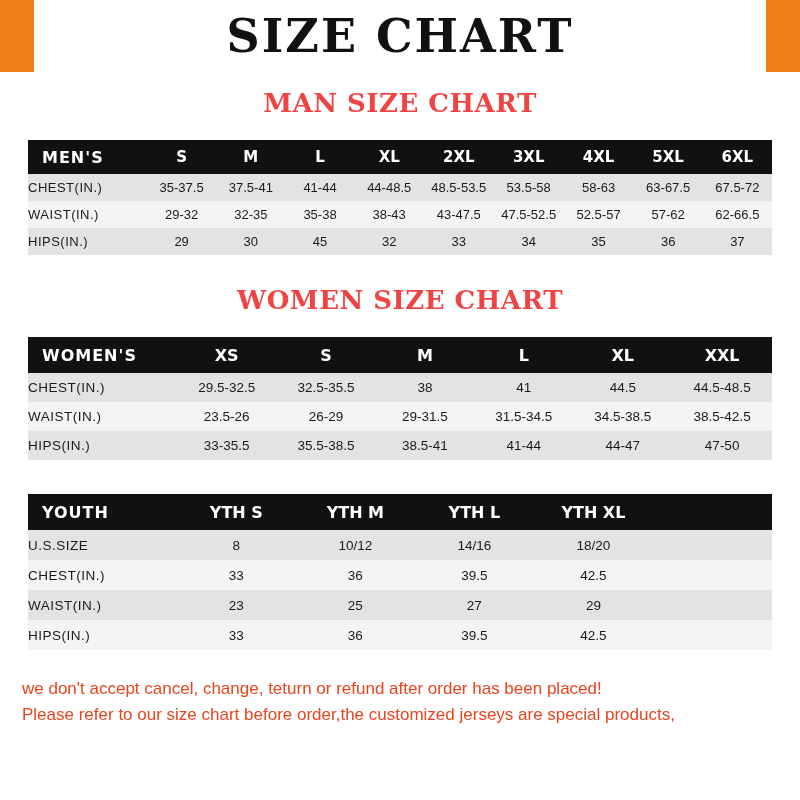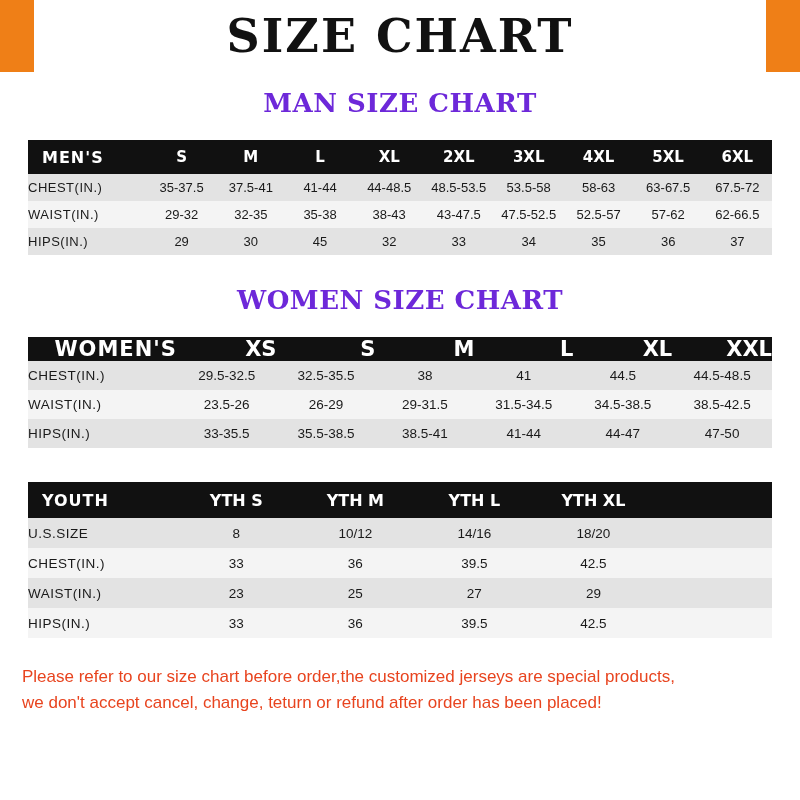--- a/index.html
+++ b/index.html
@@ -42,21 +42,21 @@
     text-align: center;
     height: 72px;
     white-space: nowrap;
   }
   
   .section-title {
     text-align: center;
     font-family: "DejaVu Serif", serif;
     font-weight: bold;
     font-size: 26px;
-    color: #6d28d9;
+    color: #ef4444;
     letter-spacing: 0.5px;
     margin: 0;
   }
   .sec-man    { margin-top: 16px; }
   .sec-women  { margin-top: 18px; }
   .sec-youth  { margin-top: 20px; }
 
   
   .tbl-wrap { padding: 12px 28px; margin-top: 10px; }
   table.size {
@@ -90,21 +90,21 @@
   table.size tbody tr.even td { background: #f4f4f4; }
   table.size tbody td.rowhead {
     font-weight: normal;
     letter-spacing: 0.5px;
     text-align: left;
     font-size: 13px;
     margin-left: 9px;
   }
   
   #tbl-women td { height: 29px; font-size: 13.5px; }
-  #tbl-women thead th { height: 24px; font-size: 21px; text-align: right; }
+  #tbl-women thead th { height: 36px; font-size: 16px; }
   #tbl-youth td { height: 30px; font-size: 13.5px; }
   #tbl-youth thead th { height: 36px; font-size: 16px; }
 
   
   .note {
     margin: 14px 22px 0 22px;
     color: #e8441f;
     font-size: 17px;
     line-height: 26px;
     text-align: left;
@@ -270,17 +270,17 @@
           <td>36</td>
           <td>39.5</td>
           <td>42.5</td>
           <td></td>
         </tr>
       </tbody>
     </table>
   </div>
 
   <div class="note">
+    <span class="line">we don't accept cancel, change, teturn or refund after order has been placed!</span>
     <span class="line">Please refer to our size chart before order,the customized jerseys are special products,</span>
-    <span class="line">we don't accept cancel, change, teturn or refund after order has been placed!</span>
   </div>
 
 </div>
 
 </body></html>

